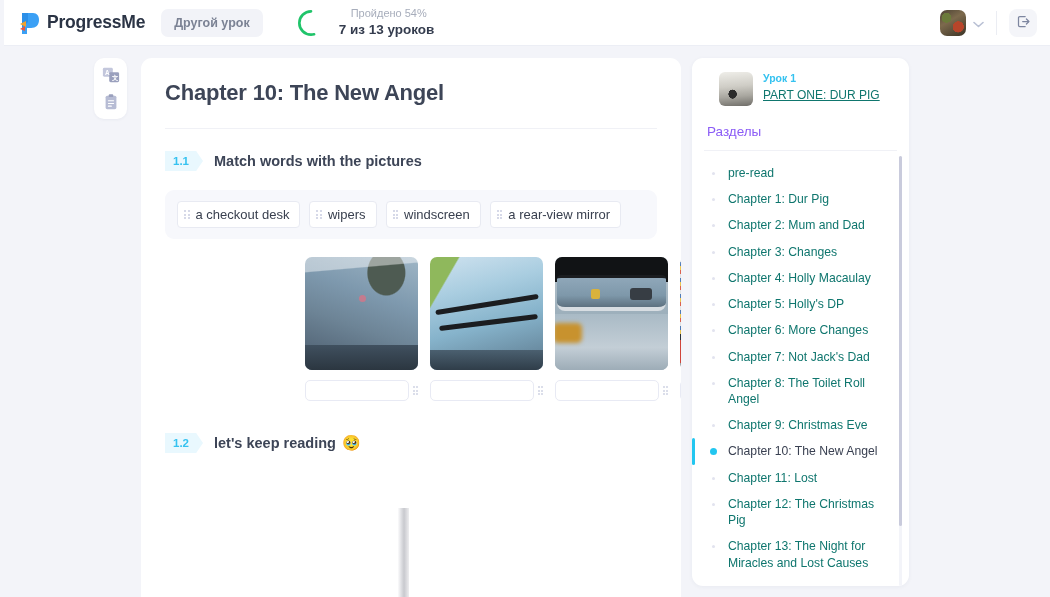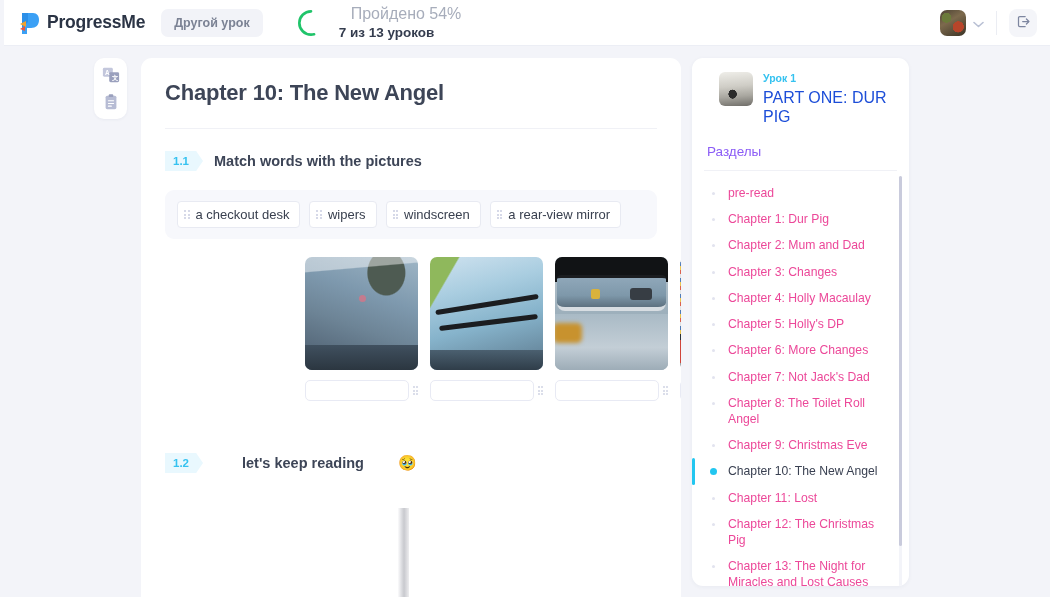--- a/index.html
+++ b/index.html
@@ -30,21 +30,21 @@
     font-size: 12.5px; font-weight: bold;
     padding: 7px 13px;
     border-radius: 7px;
     border: none;
     cursor: pointer;
     white-space: nowrap;
   }
   .progress-block { display: flex; align-items: center; margin-left: 33px; }
   .progress-ring { width: 30px; height: 30px; }
   .progress-texts { margin-left: 13px; line-height: 1.15; }
-  .progress-sub { font-size: 16px; color: #a7adbb; padding-left: 12px; }
+  .progress-sub { font-size: 11px; color: #a7adbb; padding-left: 12px; }
   .progress-main { font-size: 13.5px; color: #343c4e; font-weight: bold; margin-top: 2px; }
   .header-right {
     margin-left: auto; display: flex; align-items: center; margin-right: 17px;
   }
   .avatar-group { display: flex; align-items: center; cursor: pointer; }
   .avatar {
     width: 26px; height: 26px; border-radius: 7px;
     background:
       radial-gradient(circle at 25% 30%, #6b7a3a 0 18%, transparent 19%),
       radial-gradient(circle at 70% 65%, #b8452a 0 22%, transparent 23%),
@@ -224,41 +224,41 @@
   .lesson-head { display: flex; align-items: flex-start; padding: 14px 14px 0 14px; margin-left: 13px; }
   .lesson-thumb {
     width: 34px; height: 34px; border-radius: 6px; flex: 0 0 auto;
     background:
       radial-gradient(ellipse at 40% 65%, #2b2b2b 0 14%, transparent 15%),
       linear-gradient(175deg, #efeee9 0%, #cfcdc6 42%, #a9a7a0 70%, #6f6d68 100%);
     overflow:hidden;
   }
   .lesson-meta { margin-left: 10px; line-height: 1.2; }
   .lesson-num { font-size: 10.5px; font-weight: bold; color: #35c2f0; }
-  .lesson-name { font-size: 16px; color: #1d4ed8; margin-top: 3px; }
+  .lesson-name { font-size: 12px; color: #0f766e; margin-top: 3px; text-decoration: underline; }
   .sections-label {
     font-size: 13.5px; color: #8b5cf6; padding: 18px 0 0 15px;
   }
   .sep { height: 1px; background: #f0f1f6; margin: 11px 12px 0 12px; }
   .chapter-scroll {
     margin-top: 5px; height: 430px; overflow: hidden; position: relative;
   }
   .chapter-list { padding: 4px 20px 0 14px; }
   .chapter-item {
     display: flex; align-items: flex-start;
     padding: 5px 0 5px 6px;
     cursor: pointer; position: relative;
   }
   .cdot {
     width: 3px; height: 3px; border-radius: 50%;
     background: #e2e3ef; flex: 0 0 auto;
     margin: 7px 13px 0 0;
   }
   .clabel {
-    font-size: 12.2px; color: #ec4899; line-height: 1.33;
+    font-size: 12.2px; color: #0f766e; line-height: 1.33;
   }
   .chapter-item.active .cdot { width: 7px; height: 7px; background: #22c6f0; margin: 5px 11px 0 -2px; }
   .chapter-item.active .clabel { color: #3a4152; }
   .chapter-item.active::before {
     content:""; position:absolute; left:-14px; top:0; bottom:0;
     width: 2.5px; background: #22c6f0; border-radius: 2px;
   }
   .panel-scrollbar {
     position: absolute; right: 7px; top: 0; width: 3px; height: 370px;
     background: #c9cbdc; border-radius: 3px;
@@ -457,21 +457,21 @@
         <span class="shelf"></span>
         <span class="counter"></span>
       </div>
       <div class="drop-row">
         <div class="drop-box"></div>
 
       </div>
     </div>
   </div>
 
-  <div class="section-head" style="margin-top:52px;gap:28px;">
+  <div class="section-head" style="margin-top:32px;">
     <span class="badge">1.2</span>
     <span class="section-title">let's keep reading</span>
     <span class="emoji">🥹</span>
   </div>
 </div>
 
 <div class="tall-strip"></div>
 
 <div class="right-card">
   <div class="lesson-head">

